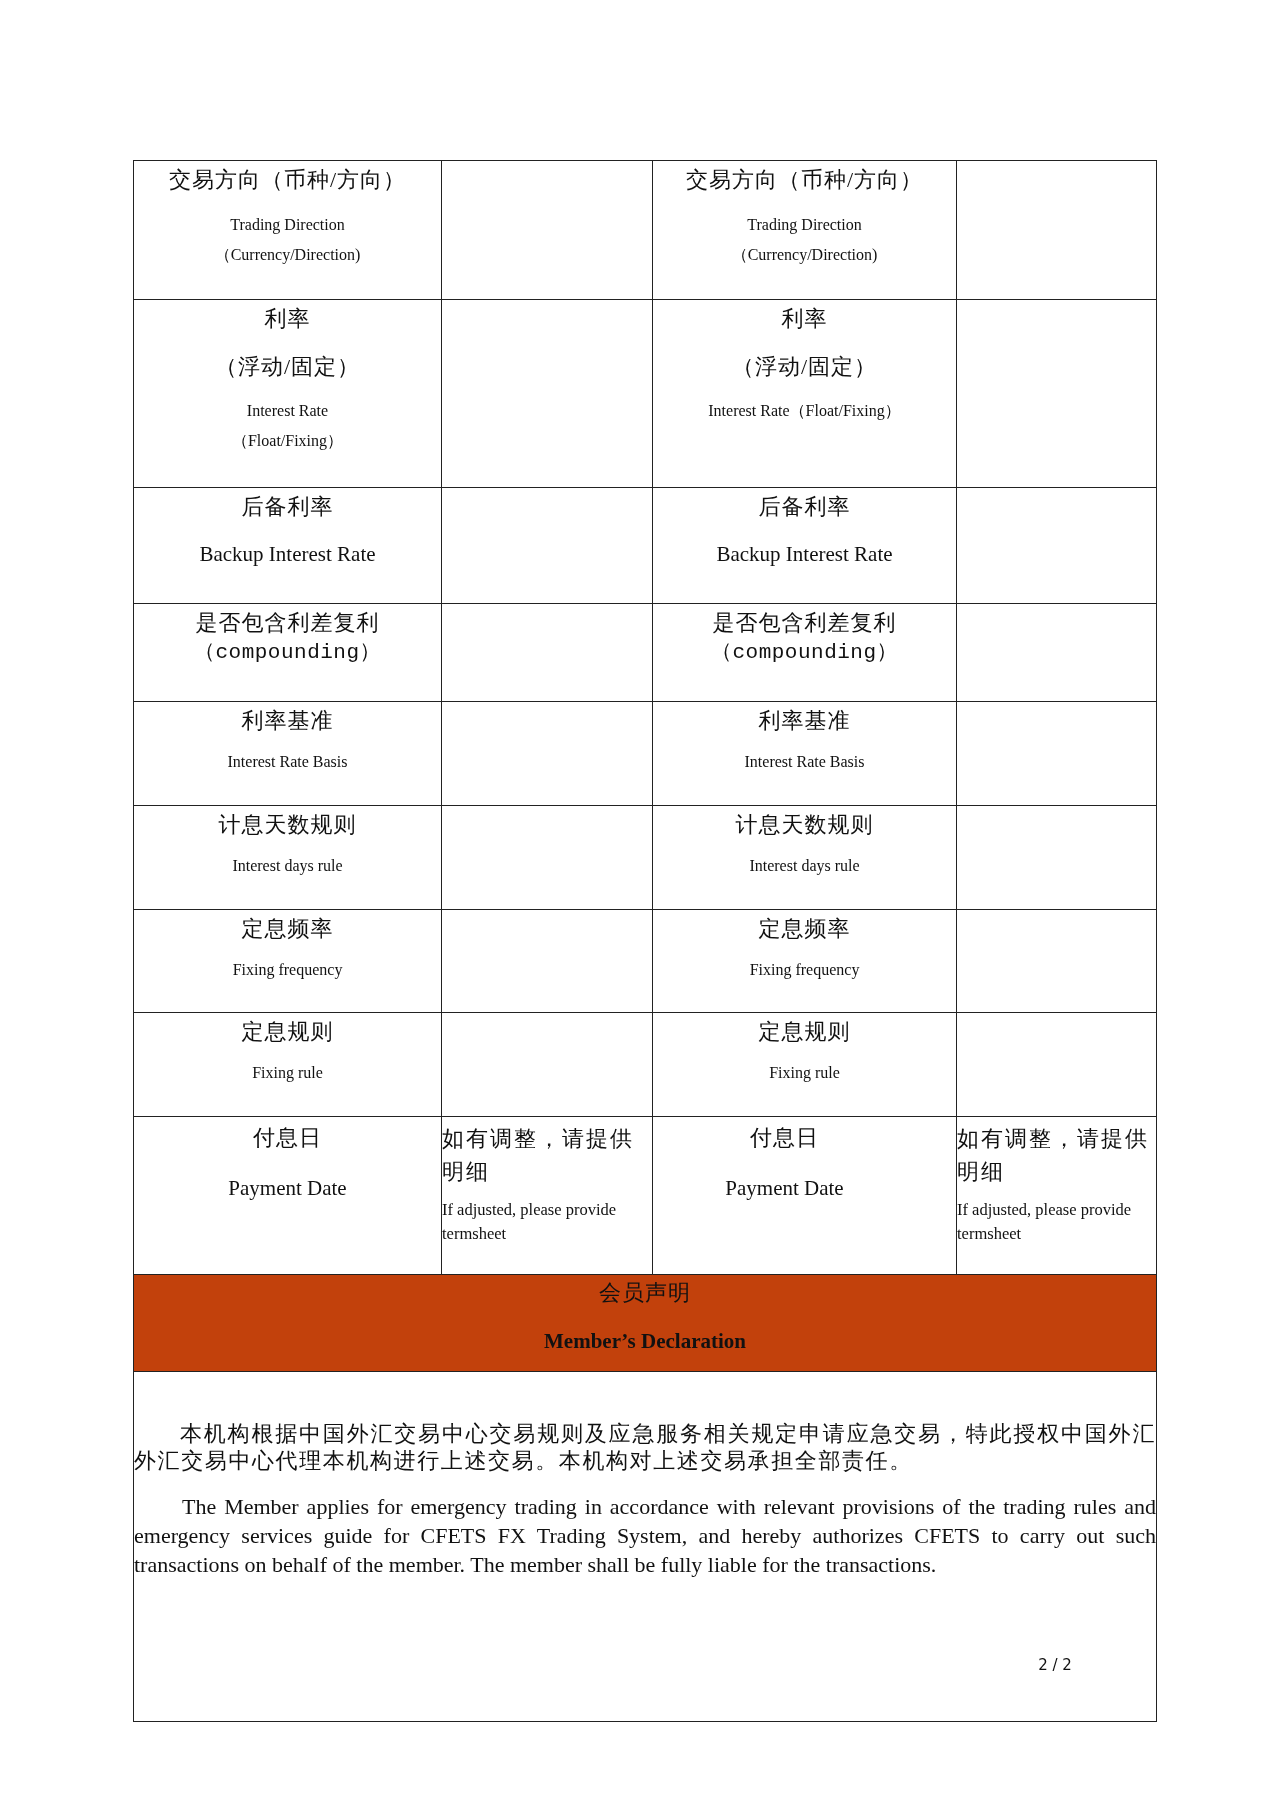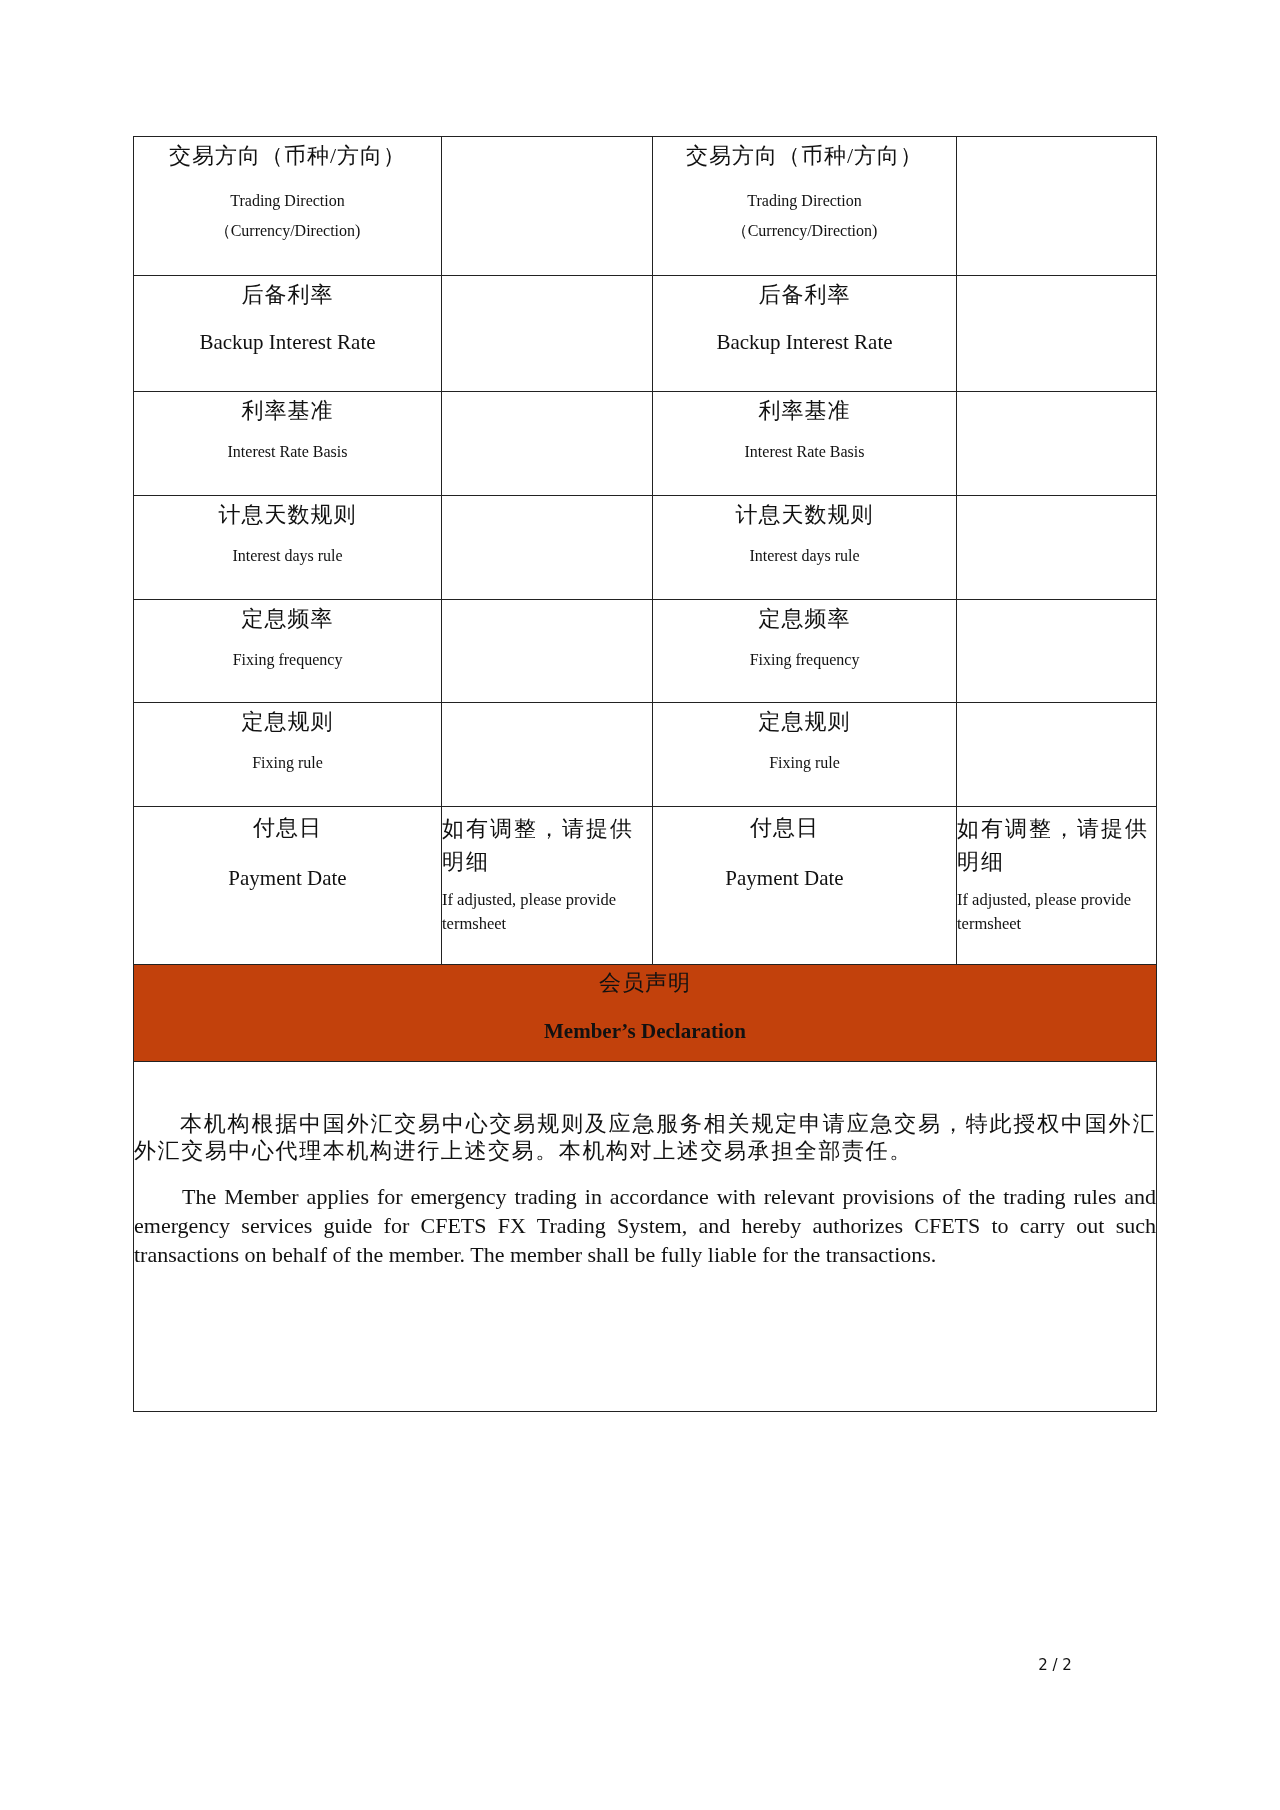--- a/index.html
+++ b/index.html
@@ -17,21 +17,21 @@
     }
     .page {
       position: absolute;
       left: 0; top: 0;
       width: 1280px; height: 1810px;
       background: #ffffff;
     }
     table.form {
       position: absolute;
       left: 133px;
-      top: 136px;
+      top: 160px;
       width: 1023px;
       border-collapse: collapse;
       table-layout: fixed;
     }
     table.form td {
       border: 1.5px solid #222222;
       padding: 0;
       vertical-align: top;
       text-align: center;
     }
@@ -164,34 +164,61 @@
         </td>
         <td></td>
         <td class="cell-pad">
           <span class="zh">交易方向（币种/方向）</span>
           <span class="en" style="margin-top:17px;">Trading Direction</span>
           <span class="en">（Currency/Direction)</span>
         </td>
         <td></td>
       </tr>
 
+      <tr class="r2">
+        <td class="cell-pad">
+          <span class="zh">利率</span>
+          <span class="zh" style="margin-top:22px;">（浮动/固定）</span>
+          <span class="en" style="margin-top:16px;">Interest Rate</span>
+          <span class="en">（Float/Fixing）</span>
+        </td>
+        <td></td>
+        <td class="cell-pad">
+          <span class="zh">利率</span>
+          <span class="zh" style="margin-top:22px;">（浮动/固定）</span>
+          <span class="en" style="margin-top:16px;">Interest Rate（Float/Fixing）</span>
+        </td>
+        <td></td>
+      </tr>
 
       <tr class="r3">
         <td class="cell-pad">
           <span class="zh">后备利率</span>
           <span class="en-lg" style="margin-top:19px;">Backup Interest Rate</span>
         </td>
         <td></td>
         <td class="cell-pad">
           <span class="zh">后备利率</span>
           <span class="en-lg" style="margin-top:19px;">Backup Interest Rate</span>
         </td>
         <td></td>
       </tr>
 
+      <tr class="r4">
+        <td class="cell-pad">
+          <span class="zh">是否包含利差复利</span>
+          <span class="mono">（compounding）</span>
+        </td>
+        <td></td>
+        <td class="cell-pad">
+          <span class="zh">是否包含利差复利</span>
+          <span class="mono">（compounding）</span>
+        </td>
+        <td></td>
+      </tr>
 
       <tr class="r5">
         <td class="cell-pad">
           <span class="zh">利率基准</span>
           <span class="en" style="margin-top:13px;">Interest Rate Basis</span>
         </td>
         <td></td>
         <td class="cell-pad">
           <span class="zh">利率基准</span>
           <span class="en" style="margin-top:13px;">Interest Rate Basis</span>

